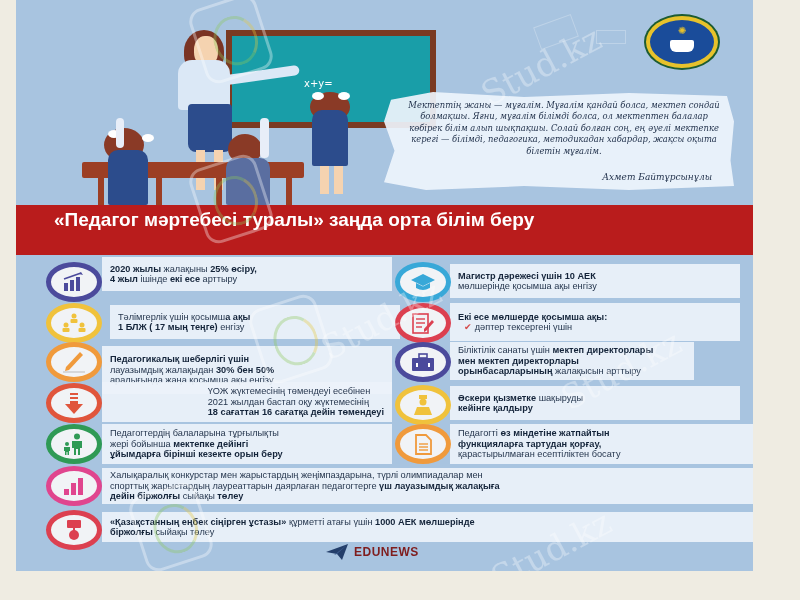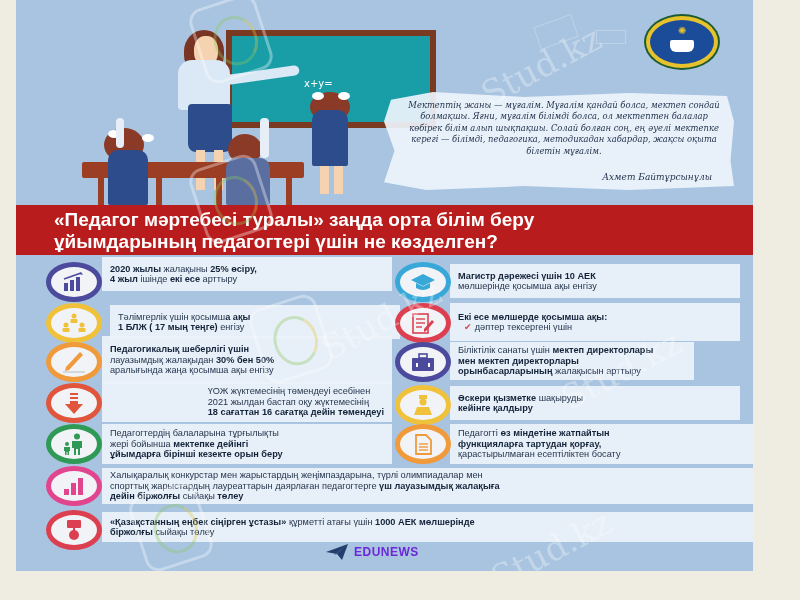--- a/index.html
+++ b/index.html
@@ -82,21 +82,21 @@
   .icon-ring {
     position: absolute; width: 56px; height: 40px; border-radius: 50%;
     background: #f1f3f6; border: 5px solid; display: flex; align-items: center; justify-content: center;
   }
   .icon-ring svg { width: 26px; height: 22px; }
 
   .check { color: #d44a4a; margin-right: 3px; }
 
   .footer-logo {
     position: absolute; left: 310px; top: 544px; display: flex; align-items: center; gap: 6px;
-    color: #6d28d9; font-size: 12px; font-weight: bold; letter-spacing: 0.5px;
+    color: #7f1d1d; font-size: 12px; font-weight: bold; letter-spacing: 0.5px;
   }
 
   
   .wm {
     position: absolute; font-family: "DejaVu Serif", serif; font-size: 34px;
     color: rgba(255,255,255,0.32); transform: rotate(-28deg); pointer-events: none;
   }
   .wm-logo {
     position: absolute; width: 70px; height: 78px; border: 3px solid rgba(255,255,255,0.35);
     border-radius: 14px; transform: rotate(-18deg); pointer-events: none;
@@ -156,21 +156,20 @@
     </div>
 
     <div class="emblem">
       <span class="emblem-atom">✺</span>
       <div class="emblem-book"></div>
     </div>
   </div>
 
   <div class="title-band">
     <div>«Педагог мәртебесі туралы» заңда орта білім беру</div>
-    <div>ұйымдарының педагогтері үшін не көзделген?</div>
   </div>
 
   <div id="items">
       <div class="item-card" style="left: 86px; top: 257px; width: 290px; height: 34px;">
         <div><b>2020 жылы</b> жалақыны <b>25% өсіру,</b><br><b>4 жыл</b> ішінде <b>екі есе</b> арттыру</div>
       </div>
       <div class="icon-ring" style="left: 30px; top: 262px; border-color: rgb(75, 74, 156);">
         <svg viewBox="0 0 26 22">
           <rect x="3" y="12" width="4" height="8" fill="#4b4a9c"></rect>
           <rect x="9" y="9" width="4" height="11" fill="#4b4a9c"></rect>
@@ -185,21 +184,21 @@
       <div class="icon-ring" style="left: 30px; top: 303px; border-color: rgb(240, 194, 60);">
         <svg viewBox="0 0 26 22">
           <circle cx="13" cy="4" r="2.5" fill="#f0c23c"></circle>
           <rect x="9.5" y="7" width="7" height="4" rx="1" fill="#f0c23c"></rect>
           <circle cx="5" cy="13" r="2.5" fill="#f0c23c"></circle>
           <rect x="1.5" y="16" width="7" height="4" rx="1" fill="#f0c23c"></rect>
           <circle cx="21" cy="13" r="2.5" fill="#f0c23c"></circle>
           <rect x="17.5" y="16" width="7" height="4" rx="1" fill="#f0c23c"></rect>
         </svg>
       </div>
-      <div class="item-card" style="left: 86px; top: 336px; width: 290px; height: 48px;">
+      <div class="item-card" style="left: 86px; top: 346px; width: 290px; height: 48px;">
         <div><b>Педагогикалық шеберлігі үшін</b><br>лауазымдық жалақыдан <b>30% бен 50%</b><br>аралығында жаңа қосымша ақы енгізу</div>
       </div>
       <div class="icon-ring" style="left: 30px; top: 342px; border-color: rgb(240, 154, 60);">
         <svg viewBox="0 0 26 22">
           <path d="M4 20 L8 19 L22 4 L19 1 L5 16 Z" fill="#f09a3c"></path>
           <line x1="2" y1="21" x2="24" y2="21" stroke="#bbb" stroke-width="1"></line>
         </svg>
       </div>
       <div class="item-card" style="left: 86px; top: 382px; width: 290px; height: 40px; align-items: flex-end;">
         <div>ҮОЖ жүктемесінің төмендеуі есебінен<br>2021 жылдан бастап оқу жүктемесінің<br><b>18 сағаттан 16 сағатқа дейін төмендеуі</b></div>

